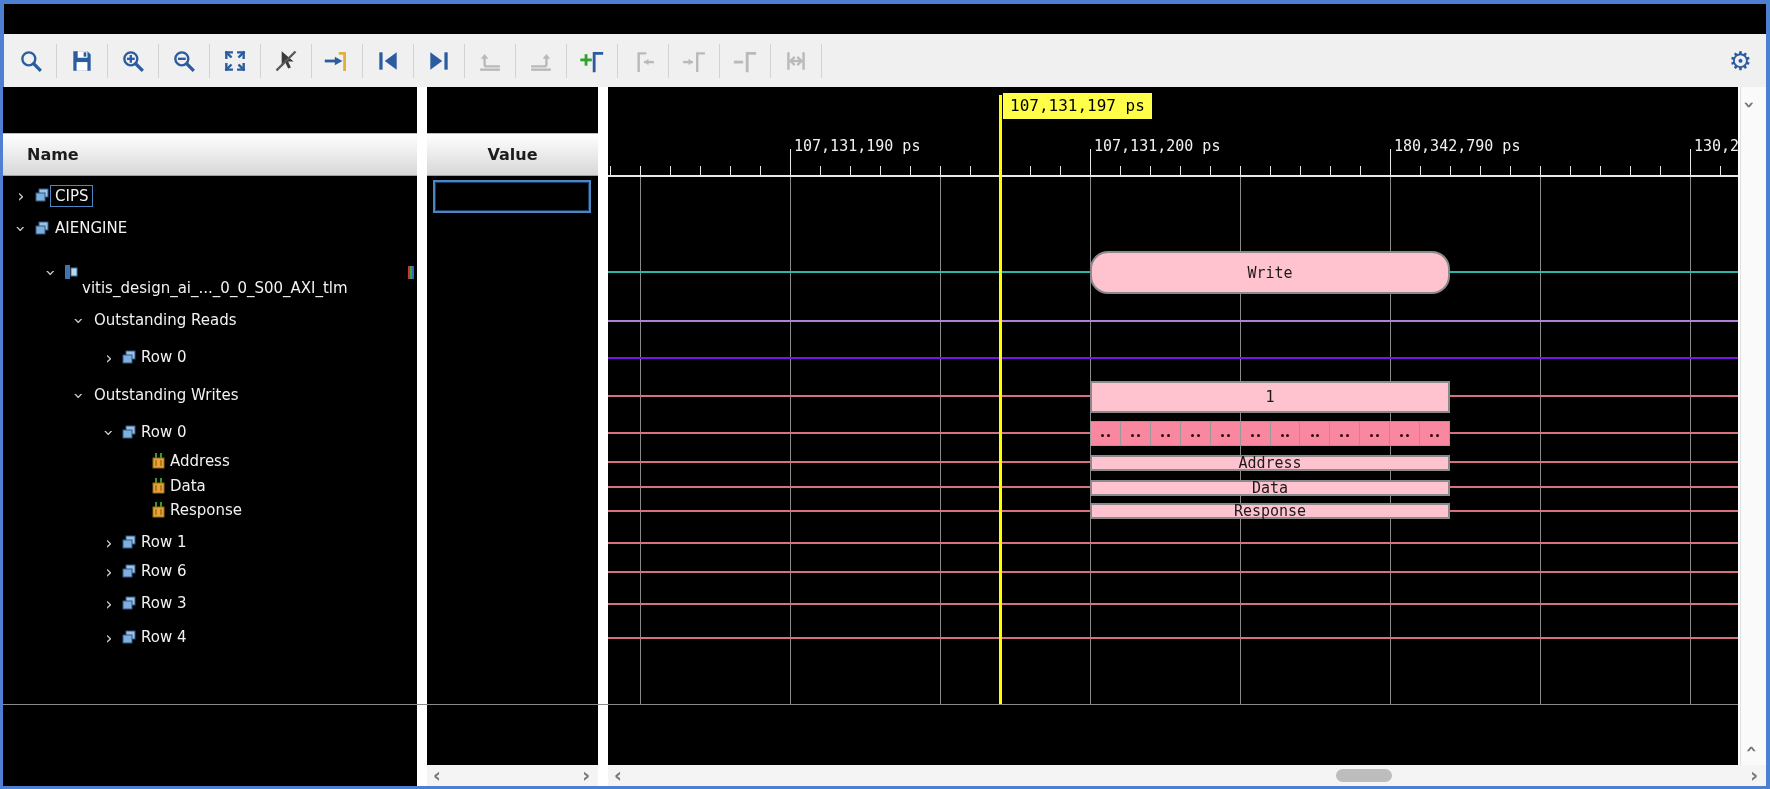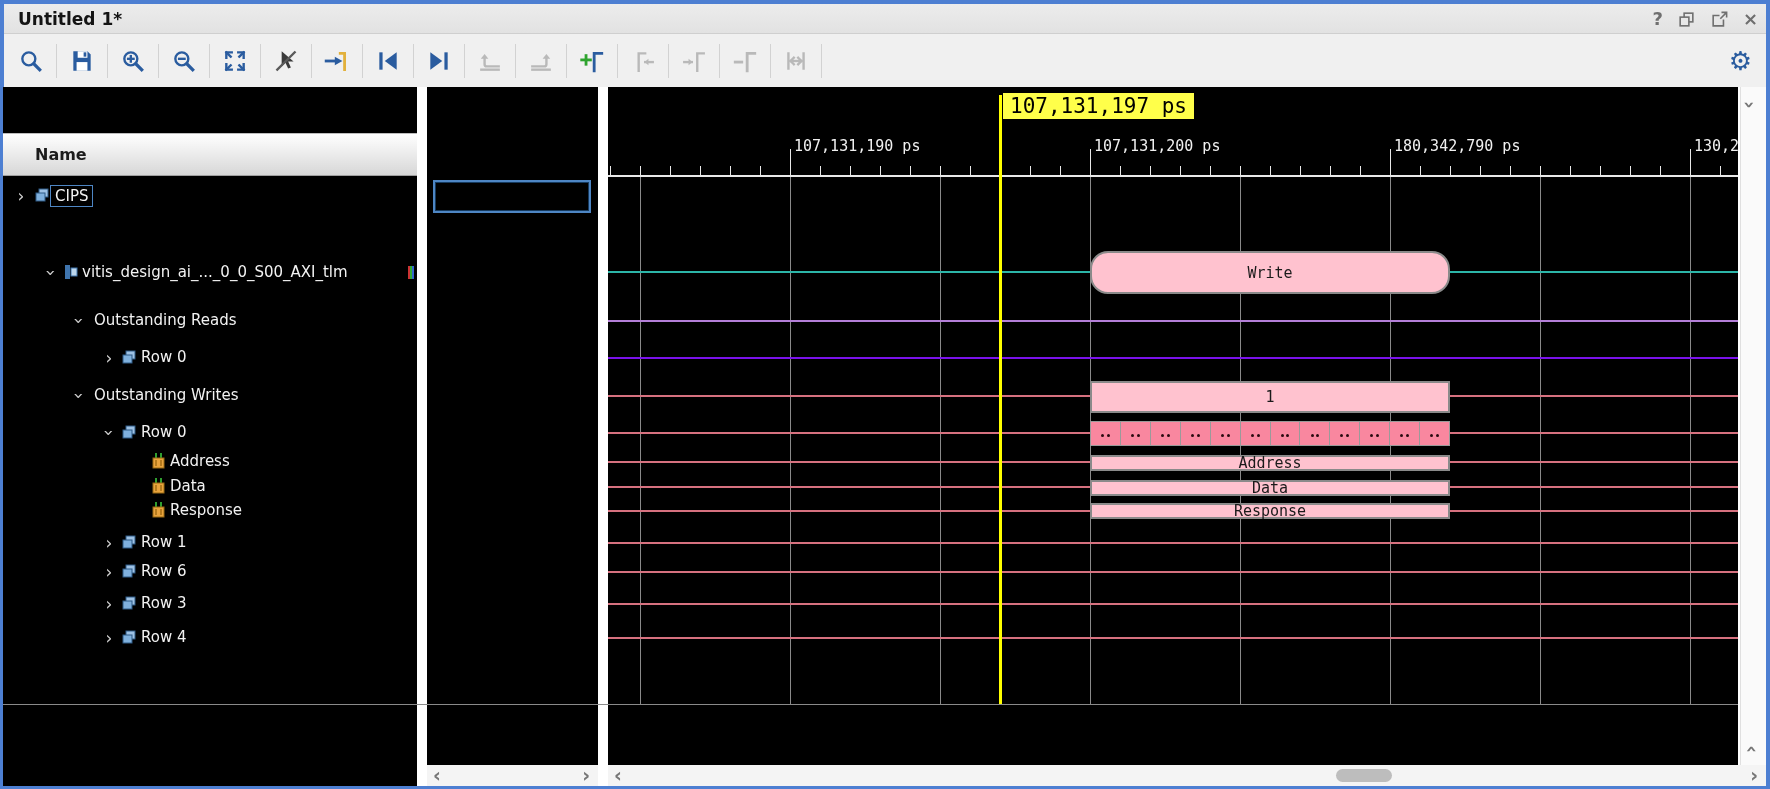--- a/index.html
+++ b/index.html
@@ -47,54 +47,35 @@
   .gridv { position:absolute; top:90px; height:527px; width:1px; background:#8a8a8a; }
   .sigline { position:absolute; height:2px; }
   .bar { position:absolute; background:#ffc2cf; border:2px solid #8a8a8a; color:#1a1a1a;
     font-size:15px; display:flex; align-items:center; justify-content:center; }
   .segbar { position:absolute; display:flex; }
   .seg { flex:1; background:#f9879f; border:1px solid #9a9a9a; border-left-width:0; position:relative; }
   .seg:first-child { border-left-width:1px; }
   .seg i { position:absolute; top:50%; width:3px; height:3px; background:#2a0a10; border-radius:50%; }
   .cursor-line { position:absolute; width:3px; background:#ffff00; top:8px; height:609px; }
   .cursor-label { position:absolute; top:6px; height:26px; background:#ffff4a; color:#000;
-    font-size:21px; line-height:26px; padding:0 7px; white-space:nowrap; }
+    font-size:16px; line-height:26px; padding:0 7px; white-space:nowrap; }
   .bottom-line { position:absolute; left:3px; top:704px; width:1735px; height:1px; background:#8a8a8a; z-index:5; }
 
   .vscroll { position:absolute; left:1740px; top:87px; width:26px; height:678px; background:#fafafa; border-left:1px solid #e0e0e0; }
   .hstrip { position:absolute; top:765px; height:21px; background:#f4f4f4; }
   .sb-arrow { position:absolute; color:#777; font-size:19px; font-weight:bold; line-height:20px; }
   .thumb { position:absolute; top:4px; width:56px; height:13px; border-radius:7px; background:#bdbdbd; }
   .bottom-black { position:absolute; left:3px; top:765px; width:414px; height:21px; background:#000; }
   svg { display:block; }
 </style>
 </head>
 <body>
 
 <div class="win">
 
-  <div class="titlebar">
-    <span class="title">Untitled 1*</span>
-    <span class="tb-icons" id="titlebar-icons">
-        <span class="glyph">?</span>
-        <span>
-          <svg width="19" height="19" viewBox="0 0 24 24" fill="none" stroke="#6f6f6f" stroke-width="2">
-            <rect x="9" y="4" width="11" height="11"></rect>
-            <rect x="4" y="9" width="11" height="11" fill="#e8e8e8"></rect>
-          </svg>
-        </span>
-        <span>
-          <svg width="19" height="19" viewBox="0 0 24 24" fill="none" stroke="#6f6f6f" stroke-width="2">
-            <path d="M17 12v8H4V7h8"></path>
-            <path d="M13 11l8-8M14.5 3H21v6.5"></path>
-          </svg>
-        </span>
-        <span class="glyph">×</span>
-      </span>
-  </div>
 
   <div class="toolbar">
     <span id="toolbar-icons" style="display:flex;align-items:center;">
         <span class="tool">
           <svg width="26" height="26" viewBox="0 0 24 24" fill="none" stroke-width="2.2" stroke-linecap="square">
             <circle cx="10" cy="10" r="6" stroke="#2a5c9f"></circle>
             <line x1="14.5" y1="14.5" x2="20" y2="20" stroke="#2a5c9f" stroke-width="3"></line>
           </svg>
         </span>
         <span class="tsep"></span>
@@ -214,42 +195,52 @@
             <path d="M10 9l-3 3 3 3M14 9l3 3-3 3" stroke="#b9b9b9" fill="none"></path>
           </svg>
         </span>
         <span class="tsep"></span>
       </span>
   </div>
   <span class="gear">⚙</span>
 
   <div class="panel tree-panel">
     <div class="colhead">
-      <span style="padding-left:24px;margin-left:8px;">Name</span>
+      <span style="padding-left:24px;">Name</span>
     </div>
     <div class="tree-rows" id="tree-rows">
         <div class="trow" style="top: 98px; left: 0px; width: 414px;">
           <span class="chev" style="left: 11px;">›</span>
           <span class="ticon" style="left: 30px;">
             <svg width="18" height="18" viewBox="0 0 18 18">
               <rect x="6" y="3" width="9" height="8" fill="#9dc1e4" stroke="#2f5a85"></rect>
               <rect x="3" y="7" width="9" height="8" fill="#7fb0dd" stroke="#2f5a85"></rect>
             </svg>
           </span>
           <span class="tlabel selected" style="left: 52px;">CIPS</span>
         </div>
+        <div class="trow" style="top: 131px; left: 0px; width: 414px;">
+          <span class="chev open" style="left: 11px;">›</span>
+          <span class="ticon" style="left: 30px;">
+            <svg width="18" height="18" viewBox="0 0 18 18">
+              <rect x="6" y="3" width="9" height="8" fill="#9dc1e4" stroke="#2f5a85"></rect>
+              <rect x="3" y="7" width="9" height="8" fill="#7fb0dd" stroke="#2f5a85"></rect>
+            </svg>
+          </span>
+          <span class="tlabel" style="left: 52px;">AIENGINE</span>
+        </div>
         <div class="trow" style="top: 175px; left: 0px; width: 414px;">
           <span class="chev open" style="left: 41px;">›</span>
           <span class="ticon" style="left: 59px;">
             <svg width="18" height="18" viewBox="0 0 18 18">
               <rect x="3" y="2" width="5" height="14" fill="#3f74ad"></rect>
               <rect x="9" y="5" width="6" height="8" fill="#bcd6ec" stroke="#3f74ad"></rect>
             </svg>
           </span>
-          <span class="tlabel" style="left: 79px;">vitis_design_ai_..._0_0_S00_AXI_tlm</span>
+          <span class="tlabel" style="left: 79px; margin-top: 16px;">vitis_design_ai_..._0_0_S00_AXI_tlm</span>
           <span class="artifact" style="left: 405px;"></span>
         </div>
         <div class="trow" style="top: 223px; left: 0px; width: 484px;">
           <span class="chev open" style="left: 69px;">›</span>
           <span class="tlabel" style="left: 91px;">Outstanding Reads</span>
         </div>
         <div class="trow" style="top: 260px; left: 0px; width: 414px;">
           <span class="chev" style="left: 99px;">›</span>
           <span class="ticon" style="left: 117px;">
             <svg width="18" height="18" viewBox="0 0 18 18">
@@ -347,20 +338,23 @@
               <rect x="3" y="7" width="9" height="8" fill="#7fb0dd" stroke="#2f5a85"></rect>
             </svg>
           </span>
           <span class="tlabel" style="left: 138px;">Row 4</span>
         </div>
       </div>
   </div>
   <div class="divider" style="left:417px;"></div>
 
   <div class="panel value-panel">
+    <div class="colhead" style="text-align:center;">
+      <span>Value</span>
+    </div>
     <div class="vsel"></div>
   </div>
   <div class="divider" style="left:598px;"></div>
 
   <div class="panel wave-panel mono" id="wave">
     <div class="axis-line"></div>
   <div class="gridv" style="left: 32px; background: rgb(138, 138, 138);"></div>
       <div class="gridv" style="left: 182px; background: rgb(138, 138, 138);"></div>
       <div class="gridv" style="left: 332px; background: rgb(138, 138, 138);"></div>
       <div class="gridv" style="left: 482px; background: rgb(138, 138, 138);"></div>

